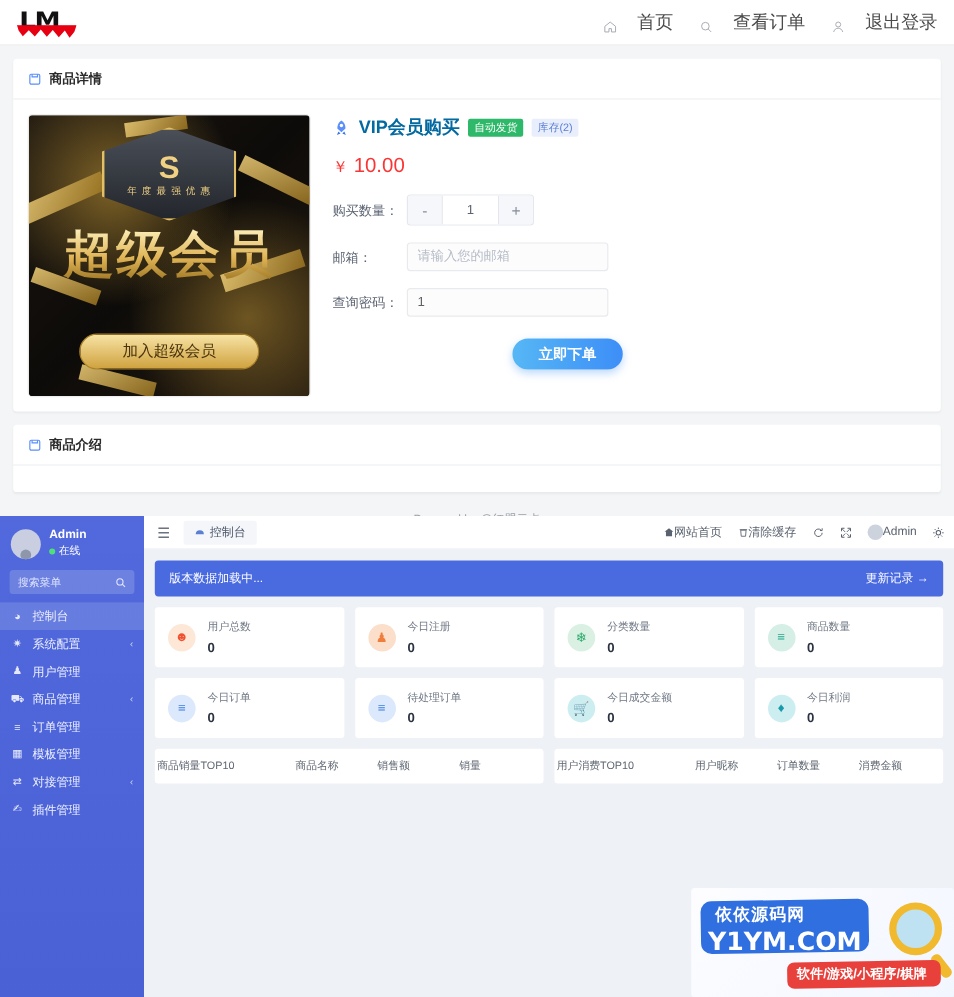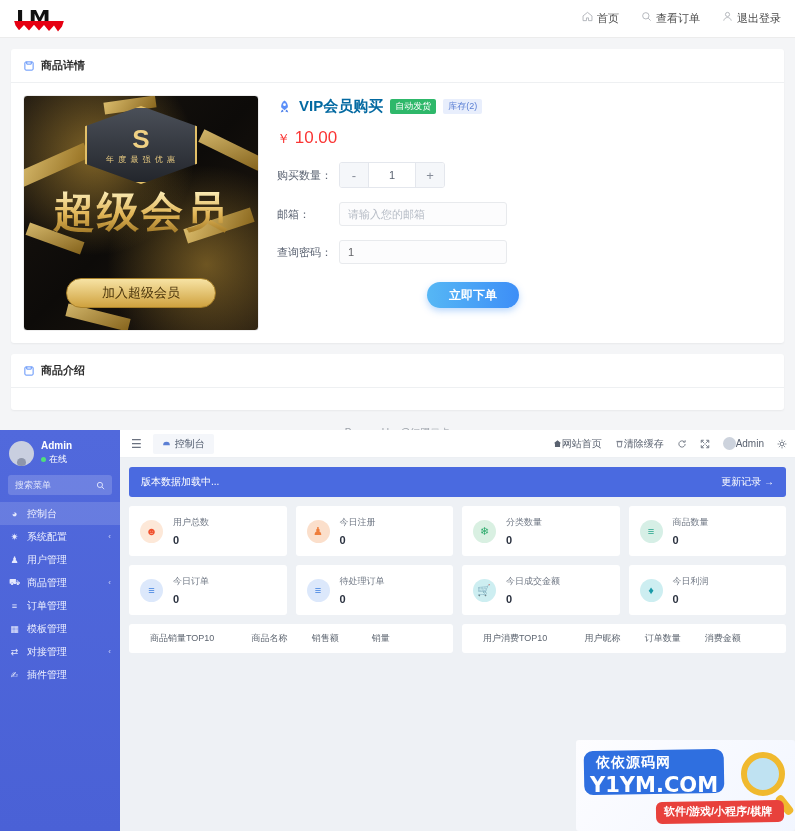--- a/index.html
+++ b/index.html
@@ -24,22 +24,22 @@
     color: #111; letter-spacing: -1px; font-family: "DejaVu Sans", sans-serif;
     transform: scaleX(1.15); transform-origin: left top;
   }
   .logo-brush {
     position: absolute; left: 0; top: 16px; width: 50px; height: 11px;
     background: #e60012;
     clip-path: polygon(0 0,100% 0,96% 55%,88% 100%,80% 45%,70% 95%,60% 40%,50% 92%,40% 38%,30% 90%,20% 42%,10% 88%,3% 45%);
   }
   .store-nav { display: flex; gap: 22px; align-items: center; }
   .nav-item {
-    display: flex; align-items: flex-start; gap: 4px;
-    font-size: 11px; color: #4a4a4a; cursor: pointer;
+    display: flex; align-items: flex-end; gap: 17px;
+    font-size: 15px; color: #4a4a4a; cursor: pointer;
   }
   .nav-ico { width: 11px; height: 11px; opacity: .75; }
 
   .panel {
     background: #fff; border-radius: 3px; margin: 11px 11px 0 11px;
     box-shadow: 0 1px 2px rgba(0,0,0,.05);
   }
   .panel-head {
     display: flex; align-items: center; gap: 6px;
     padding: 9px 12px; border-bottom: 1px solid #eef0f2;
@@ -191,21 +191,21 @@
   }
   .stat-ico {
     width: 23px; height: 23px; border-radius: 50%; flex: 0 0 23px;
     display: flex; align-items: center; justify-content: center; font-size: 11px;
   }
   .stat-label { font-size: 9px; color: #6f7784; white-space: nowrap; }
   .stat-val { font-size: 11px; font-weight: 700; color: #2b3240; margin-top: 5px; }
 
   .tables { display: grid; grid-template-columns: 1fr 1fr; gap: 9px; margin-top: 9px; }
   .tbl { background: #fff; border-radius: 3px; }
-  .tbl-head { display: flex; padding: 8px 21px; font-size: 9px; color: #5e6671; }
+  .tbl-head { display: flex; padding: 8px 2px; font-size: 9px; color: #5e6671; }
   .tbl-head span:first-child { flex: 0 0 36%; }
   .tbl-head span { flex: 1; }
 
   .watermark {
     position: absolute; right: 0; bottom: 0; width: 219px; height: 91px;
     overflow: hidden; border-radius: 3px;
     background: linear-gradient(135deg,#fdfdff,#f2f6ff);
   }
   .wm-blue {
     position: absolute; left: 8px; top: 10px; width: 140px; height: 44px;

